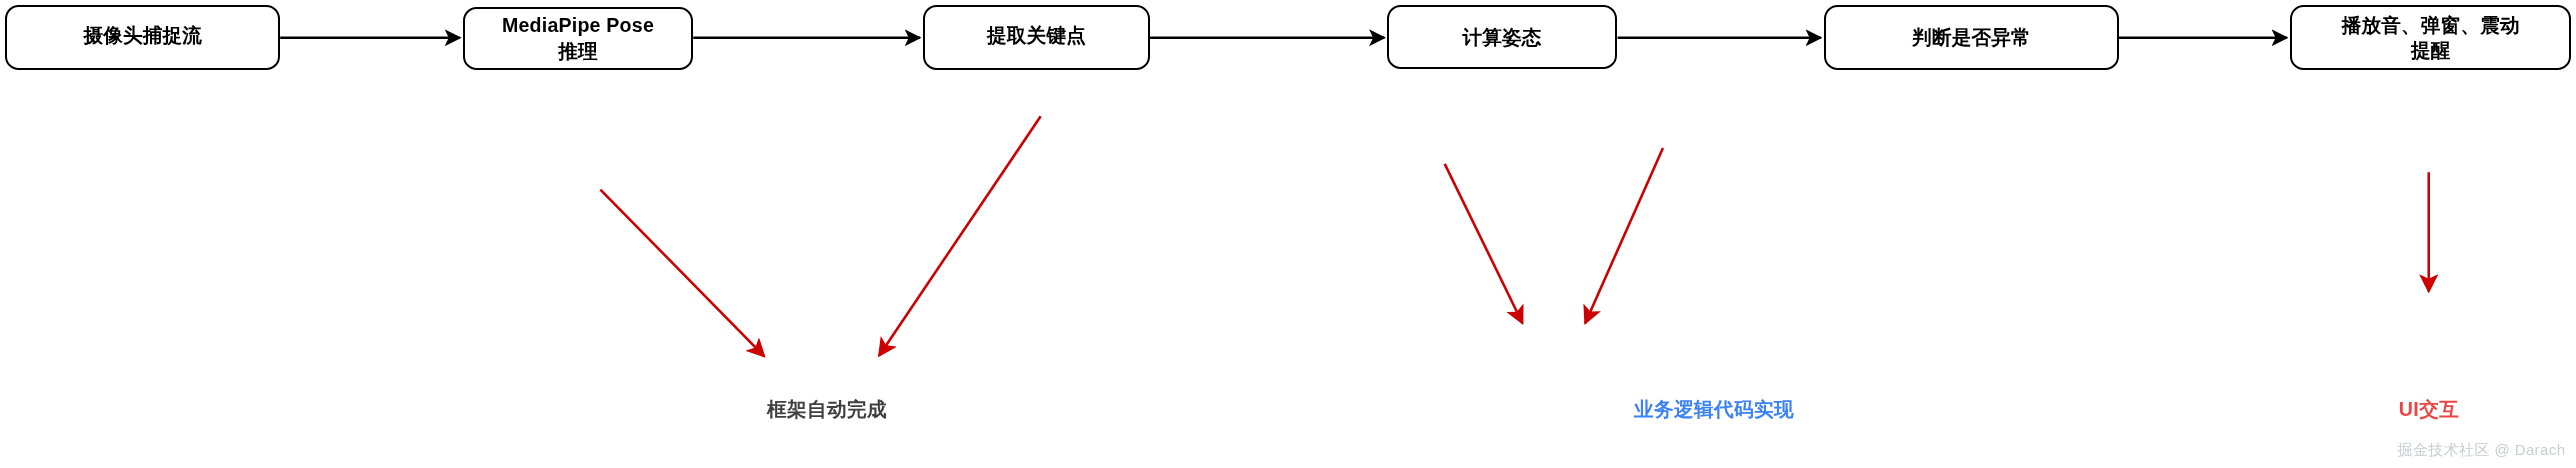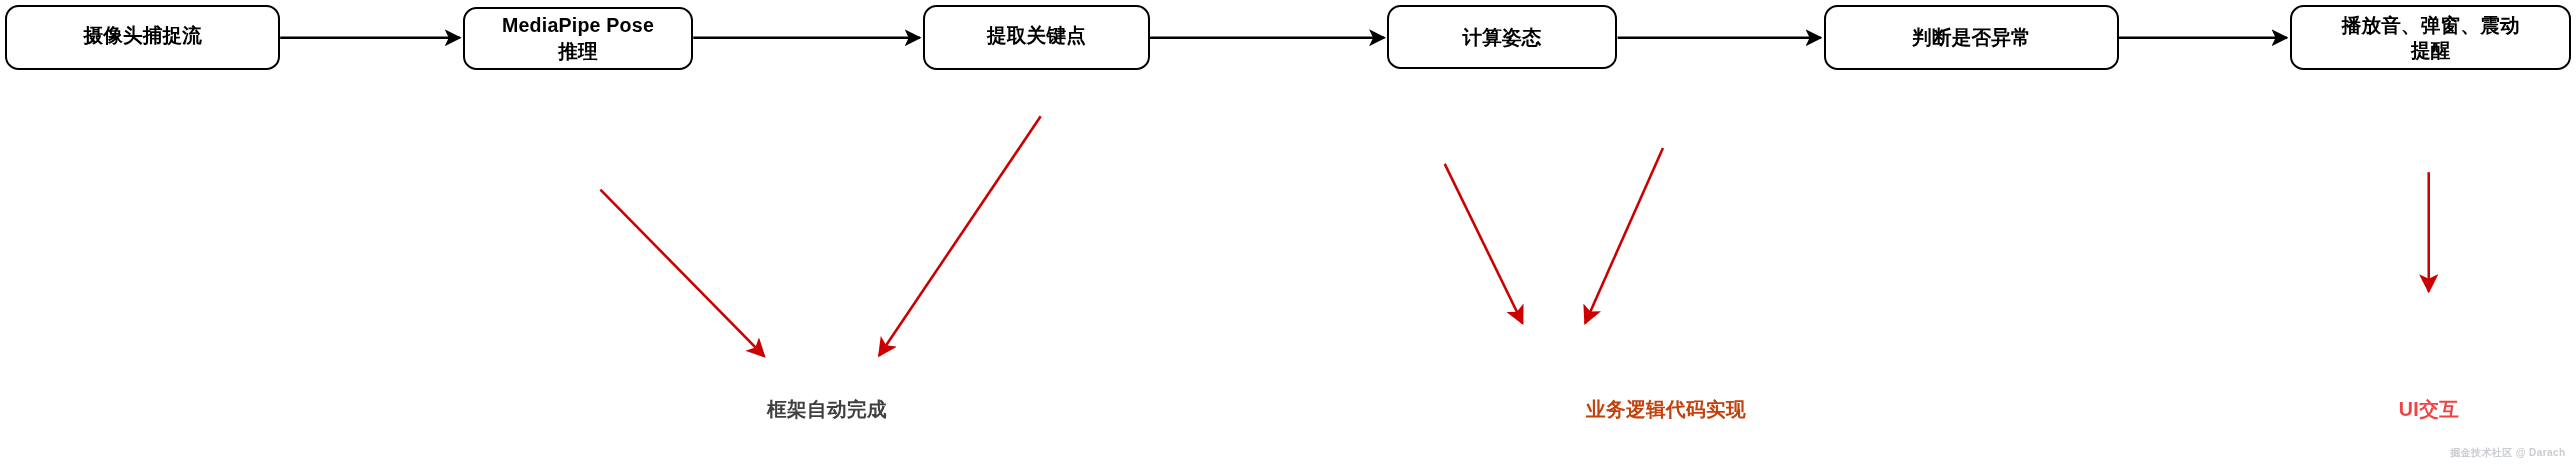--- a/index.html
+++ b/index.html
@@ -51,22 +51,22 @@
     font-weight: bold;
     font-size: 19.6px;
     letter-spacing: 0.4px;
     text-align: center;
     white-space: nowrap;
     transform: translateX(-50%);
   }
   .watermark {
     position: absolute;
     color: #c9ccd1;
-    font-size: 10px;
-    font-weight: bold;
+    font-size: 15px;
+    font-weight: normal;
     letter-spacing: 0.4px;
     white-space: nowrap;
   }
 </style>
 </head>
 <body>
 
 <div id="canvas">
 
   <svg id="flow-svg" viewBox="0 0 3411 621" xmlns="http://www.w3.org/2000/svg">
@@ -111,19 +111,19 @@
       <div class="node-box" style="left: 1824px; top: 5.3px; width: 295px; height: 65px;">
         <span class="node-label">判断是否异常</span>
       </div>
       <div class="node-box" style="left: 2290px; top: 5.3px; width: 281px; height: 65px; padding-left: 8px;">
         <span class="node-label">播放音、弹窗、震动
 提醒</span>
       </div>
     </div>
   <div id="annotations-layer">
       <div class="annotation" style="left: 819px; top: 396px; color: #404040; margin-left: 8px;">框架自动完成</div>
-      <div class="annotation" style="left: 1666px; top: 396px; color: #c2410c;">业务逻辑代码实现</div>
+      <div class="annotation" style="left: 1714px; top: 396px; color: #3b82f6;">业务逻辑代码实现</div>
       <div class="annotation" style="left: 2429px; top: 396px; color: #ef4444;">UI交互</div>
     </div>
 
   <div class="watermark" style="right:10.6px; bottom:9px;">掘金技术社区 @ Darach</div>
 </div>
 
 
 </body></html>

